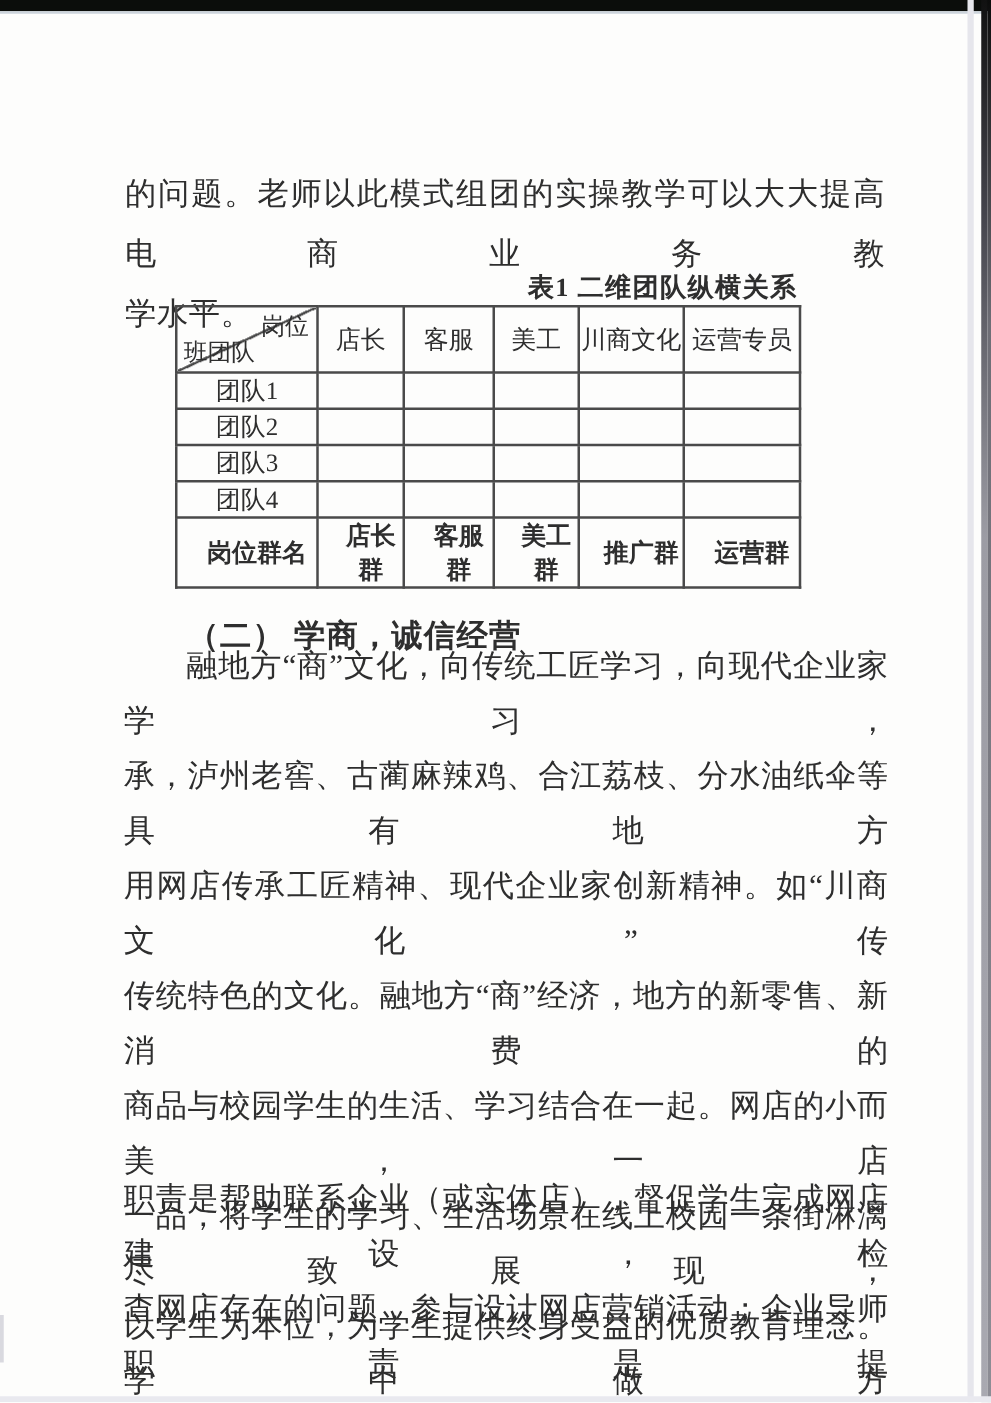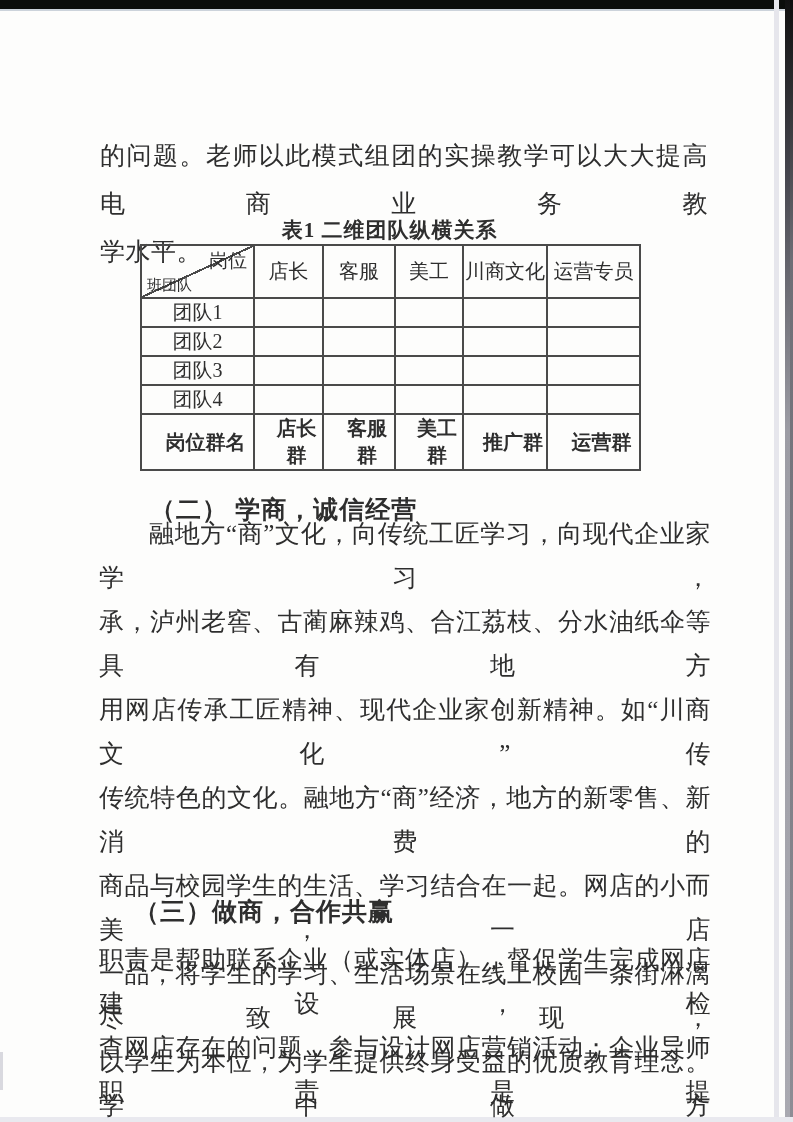--- a/index.html
+++ b/index.html
@@ -28,37 +28,37 @@
 
   .p1 { top:132px; left:100px; width:608px; line-height:48px; }
   .p2 { top:512px; left:99px;  width:612px; line-height:44px; }
   .p3 { top:938px; left:99px;  width:612px; line-height:44px; }
 
   .heading { position:absolute; font-size:25px; font-weight:bold; line-height:1.1; letter-spacing:1px; }
   .h2 { top:496px; left:134px;margin-left:16px; }
   .h3 { top:898px; left:134px; }
 
   .tbl-title { position:absolute; top:216px; left:141px; width:497px;
-    text-align:center; font-size:21px; font-weight:bold; letter-spacing:1px; }
+    text-align:right; font-size:21px; font-weight:bold; letter-spacing:1px; }
 
   
   table.grid { position:absolute; top:244px; left:140px; border-collapse:collapse;
     table-layout:fixed; width:499px; font-size:20px; }
   table.grid td { border:2px solid #4a4a4a; text-align:center; vertical-align:middle;
     padding:0; overflow:hidden; }
   tr.head td { height:51px; }
   tr.body td { height:27px;border-radius:11px; }
   tr.foot td { height:28px; font-weight:bold;padding-left:16px; }
 
   td.corner { position:relative;
     background:linear-gradient(to bottom right,
       transparent calc(50% - 1px), #4a4a4a calc(50% - 1px),
       #4a4a4a calc(50% + 1px), transparent calc(50% + 1px)); }
   td.corner .pos  { position:absolute; top:2px;  right:6px; font-size:19px; }
-  td.corner .team { position:absolute; bottom:2px; left:5px; font-size:15px; }
+  td.corner .team { position:absolute; bottom:2px; left:5px; font-size:19px; }
 </style>
 </head>
 <body>
 
 <div class="page">
 
   <div class="scan-top"></div>
   <div class="scan-top-glow"></div>
   <div class="scan-right-soft"></div>
   <div class="scan-right-dark"></div>
@@ -143,20 +143,19 @@
     <div class="line indent">融地方“商”文化，向传统工匠学习，向现代企业家学习，</div>
     <div class="line">承，泸州老窖、古蔺麻辣鸡、合江荔枝、分水油纸伞等具有地方</div>
     <div class="line">用网店传承工匠精神、现代企业家创新精神。如“川商文化”传</div>
     <div class="line">传统特色的文化。融地方“商”经济，地方的新零售、新消费的</div>
     <div class="line">商品与校园学生的生活、学习结合在一起。网店的小而美，一店</div>
     <div class="line">一品，将学生的学习、生活场景在线上校园一条街淋漓尽致展现，</div>
     <div class="line">以学生为本位，为学生提供终身受益的优质教育理念。学中做方</div>
 
   </div>
 
-  <div class="heading h3">（三）做商，合作共赢</div>
 
   <div class="para p3">
     <div class="line">职责是帮助联系企业（或实体店），督促学生完成网店建设，检</div>
     <div class="line">查网店存在的问题，参与设计网店营销活动；企业导师职责是提</div>
   </div>
 
 </div>
 
 </body></html>

